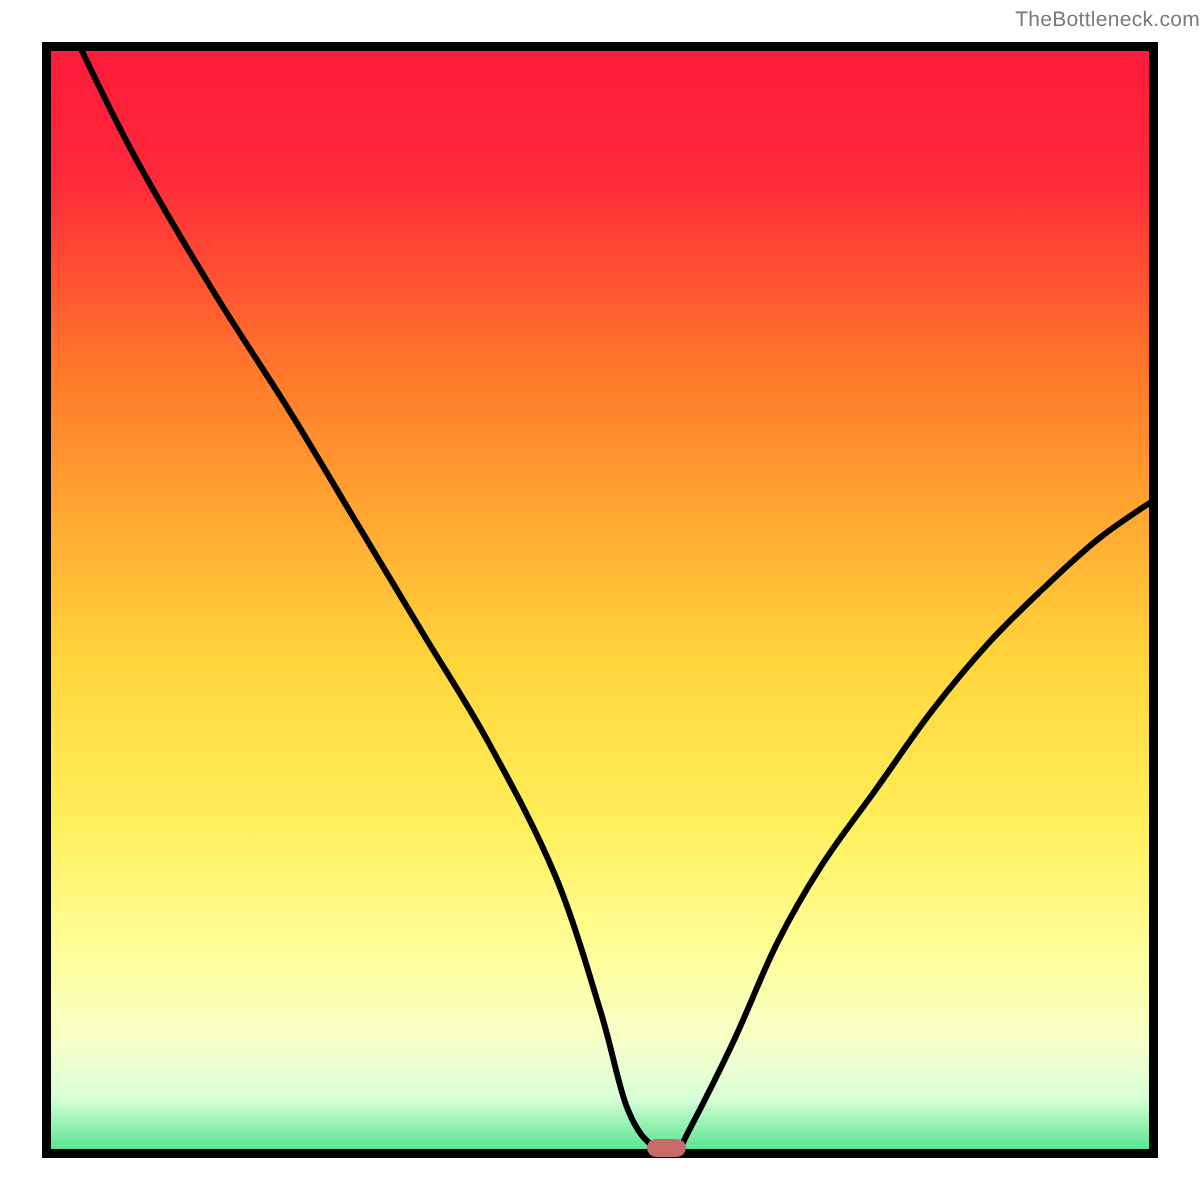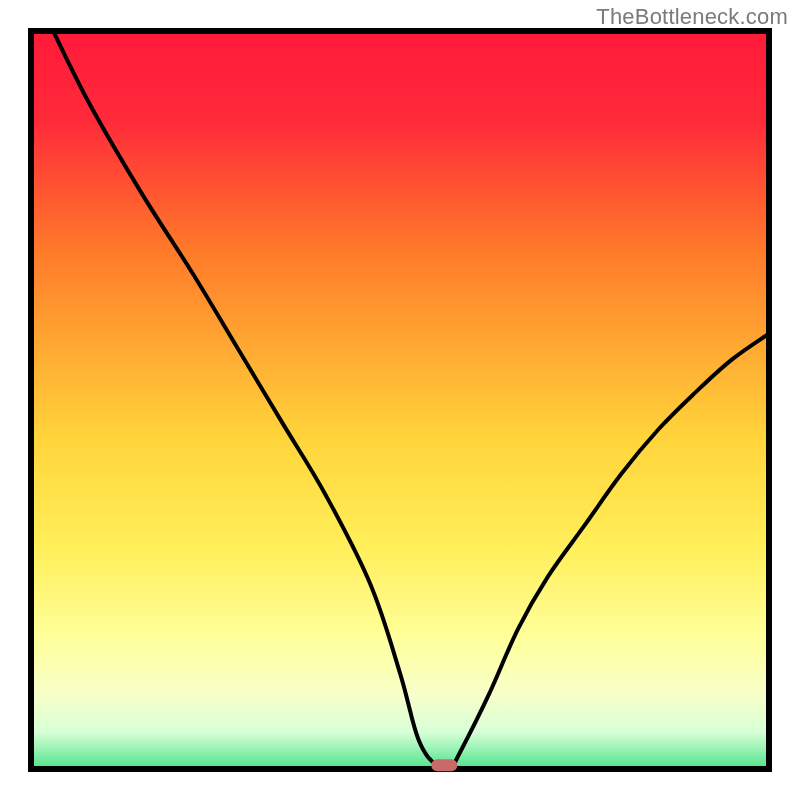--- a/index.html
+++ b/index.html
@@ -6,22 +6,22 @@
   body {
     width: 800px;
     height: 800px;
     background: #ffffff;
     font-family: Arial, Helvetica, sans-serif;
     overflow: hidden;
   }
   .watermark {
     position: absolute;
     top: 4px;
-    right: 12px;
-    font-size: 22px;
+    right: 0;
+    font-size: 14px;
     color: #7a7a7a;
     font-weight: 400;
     letter-spacing: 0.2px;
     z-index: 10;
   }
   .chart {
     position: absolute;
     left: 0;
     top: 0;
     width: 800px;

